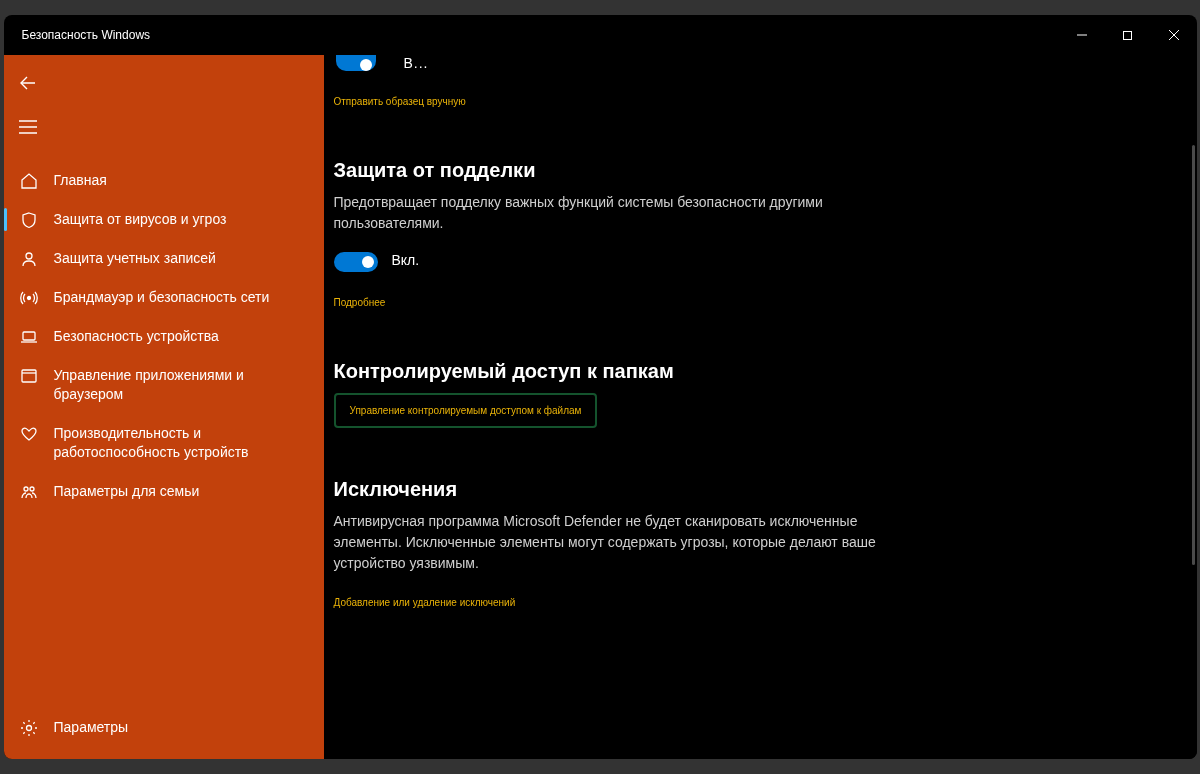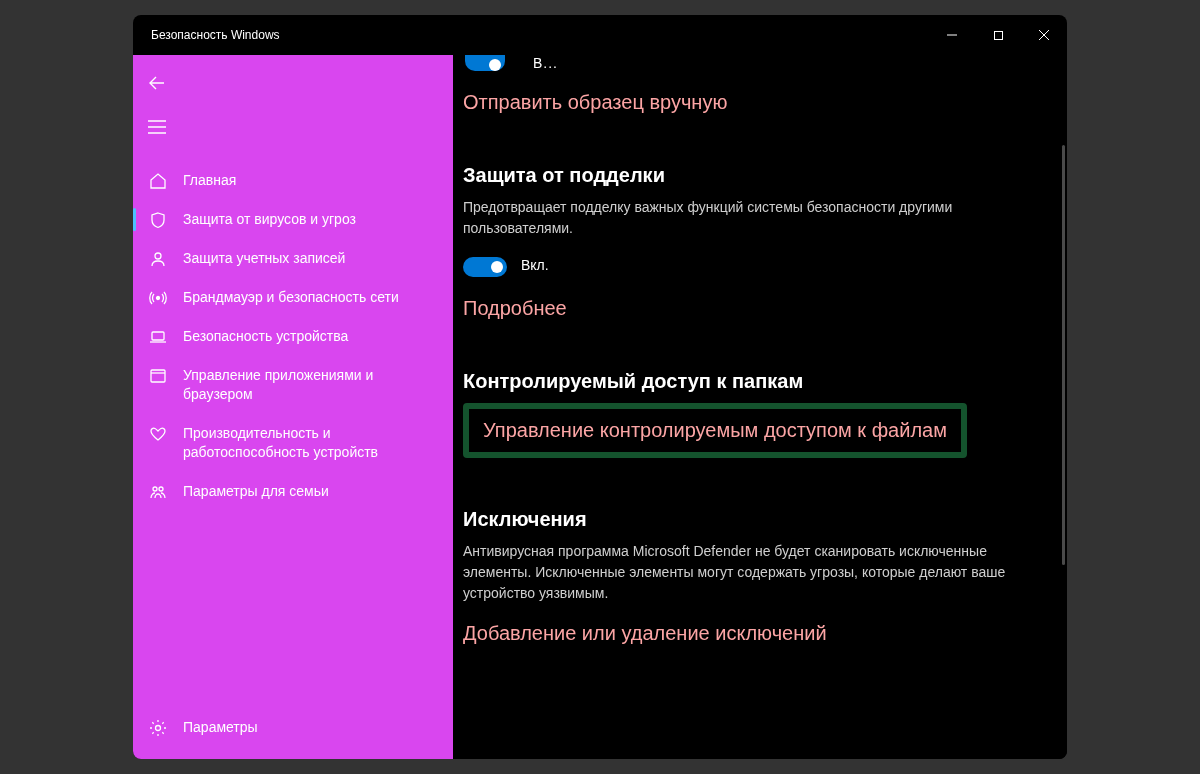--- a/index.html
+++ b/index.html
@@ -1,40 +1,40 @@
 <!DOCTYPE html>
 <html><head>
 <meta charset="utf-8">
 <style>
 * { margin: 0; padding: 0; box-sizing: border-box; font-family: "Segoe UI", Arial, sans-serif; }
 body { background: #333; display: flex; align-items: center; justify-content: center; height: 774px; width: 1200px; }
-.window { width: 934px; height: 744px; background: #000; border-radius: 8px; overflow: hidden; display: flex; flex-direction: column; position: relative; }
+.window { width: 1193px; height: 744px; background: #000; border-radius: 8px; overflow: hidden; display: flex; flex-direction: column; position: relative; }
 .titlebar { height: 40px; display: flex; align-items: center; justify-content: space-between; padding: 0 0 0 18px; color: #fff; font-size: 12px; }
 .titlebar-right { display: flex; height: 100%; }
 .tb-btn { width: 46px; display: flex; align-items: center; justify-content: center; cursor: pointer; }
 .tb-btn svg { stroke: #fff; fill: none; }
 .body { flex: 1; display: flex; overflow: hidden; }
-.sidebar { width: 320px; background: #d946ef; display: flex; flex-direction: column; padding-top: 6px; }
+.sidebar { width: 320px; background: #c2410c; display: flex; flex-direction: column; padding-top: 6px; }
 .sb-top { padding: 0 0 8px 0; }
 .sb-iconbtn { width: 48px; height: 44px; display: flex; align-items: center; justify-content: center; cursor: pointer; }
 .sb-list { flex: 1; overflow-y: auto; padding-top: 4px; }
 .sb-item { display: flex; align-items: flex-start; padding: 10px 14px 10px 14px; cursor: pointer; color: #fff; font-size: 14px; position: relative; }
 .sb-item.active::before { content: ""; position: absolute; left: 0; top: 8px; bottom: 8px; width: 3px; background: #4cc2ff; border-radius: 2px; }
 .sb-icon { width: 22px; margin-right: 14px; display: flex; align-items: center; justify-content: center; flex-shrink: 0; margin-top: 1px; }
 .sb-icon svg { stroke: #fff; fill: none; stroke-width: 1.3; }
 .sb-label { line-height: 1.35; }
 .sb-bottom { padding-bottom: 12px; }
 .content { flex: 1; background: #000; color: #fff; overflow-y: auto; padding: 0 40px 30px 10px; position: relative; }
 .content::-webkit-scrollbar { width: 4px; }
 .content::-webkit-scrollbar-thumb { background: #555; border-radius: 2px; }
 .section { margin-bottom: 50px; max-width: 560px; }
 .sec-title { font-size: 20px; font-weight: 700; margin-bottom: 10px; color: #fff; }
 .sec-desc { font-size: 14px; color: #cfcfcf; line-height: 1.5; margin-bottom: 18px; }
-.link { color: #fca5a5; font-size: 20px; cursor: pointer; display: inline-block; }
-.link.boxed { border: 6px solid #14532d; border-radius: 4px; padding: 10px 14px; }
+.link { color: #eab308; font-size: 10px; cursor: pointer; display: inline-block; }
+.link.boxed { border: 2px solid #14532d; border-radius: 4px; padding: 10px 14px; }
 .toggle-row { display: flex; align-items: flex-start; margin-bottom: 20px; }
 .toggle { width: 44px; height: 20px; background: #0078d4; border-radius: 10px; position: relative; margin-right: 14px; cursor: pointer; }
 .toggle::after { content: ""; position: absolute; width: 12px; height: 12px; background: #fff; border-radius: 50%; top: 4px; right: 4px; }
 .toggle-label { font-size: 14px; color: #fff; }
 .top-cut { margin-bottom: 12px; margin-top: 8px; display:flex; align-items:center; gap:14px; padding-left:2px; }
 .top-cut-text { color:#fff; font-size:14px; letter-spacing:1px; }
 .scrollbar-fake { position:absolute; right:2px; top:90px; width:3px; height:420px; background:#4a4a4a; border-radius:2px; }
 </style>
 </head>
 <body>

